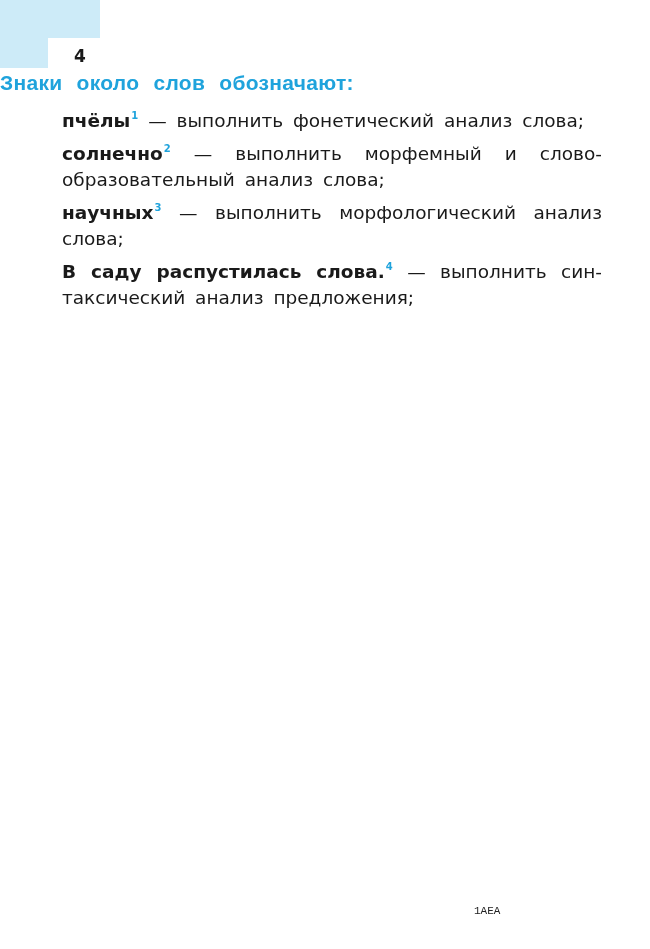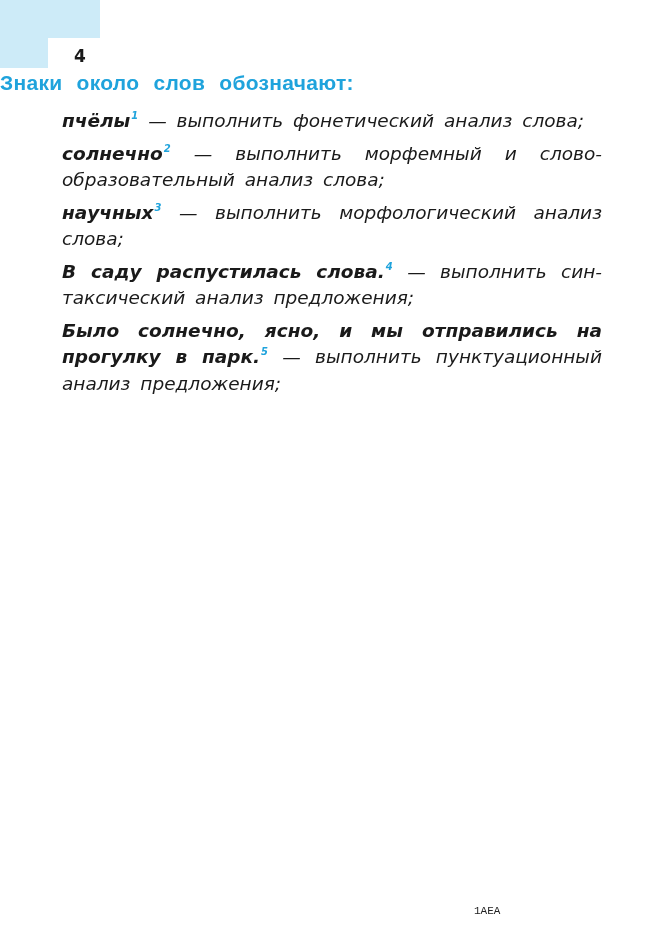--- a/index.html
+++ b/index.html
@@ -15,36 +15,35 @@
   .title {
     position: absolute; left: 0; width: 650px; top: 71px; 
     font-family: "Liberation Sans", sans-serif; font-weight: bold; font-size: 21px;
     color: #1fa3dc; word-spacing: 8px; letter-spacing: 0.3px;
   }
   .body-text {
     position: absolute; left: 62px; width: 540px; top: 108px;
     font-size: 18.5px; line-height: 26.5px; text-align: justify;
     word-spacing: 4px;
   }
-  .para { margin: 0 0 6px 0; text-align: justify; text-align-last: left; font-style: italic; }
+  .para { margin: 0 0 6px 0; text-align: justify; text-align-last: left; }
   b { font-weight: bold; }
   sup { color: #1fa3dc; font-weight: bold; font-size: 10px; vertical-align: 8px; line-height: 0; margin-left: 1px; }
   .footer-code { position: absolute; left: 474px; top: 905px; font-family: Liberation Mono, monospace; font-size: 11px; color: #222; }
 </style>
 </head>
 <body>
 
 <div class="corner-top"></div>
 <div class="corner-left"></div>
 
 <div class="page-number">4</div>
 
 <div class="title">Знаки около слов обозначают:</div>
 
 <div class="body-text">
   <p class="para"><b>пчёлы</b><sup>1</sup><span> — выполнить фонетический анализ слова;</span></p>
   <p class="para"><b>солнечно</b><sup>2</sup><span> — выполнить морфемный и слово­образовательный анализ слова;</span></p>
   <p class="para"><b>научных</b><sup>3</sup><span> — выполнить морфологический анализ слова;</span></p>
   <p class="para"><b>В саду распустилась слова.</b><sup>4</sup><span> — выполнить син­таксический анализ предложения;</span></p>
-  <p class="para"><b>Было солнечно, ясно, и мы отправились на прогулку в парк.</b><sup>5</sup><span> — выполнить пунктуационный анализ предложения;</span></p>
 </div>
 
 <div class="footer-code">1AEA</div>
 
 </body></html>

